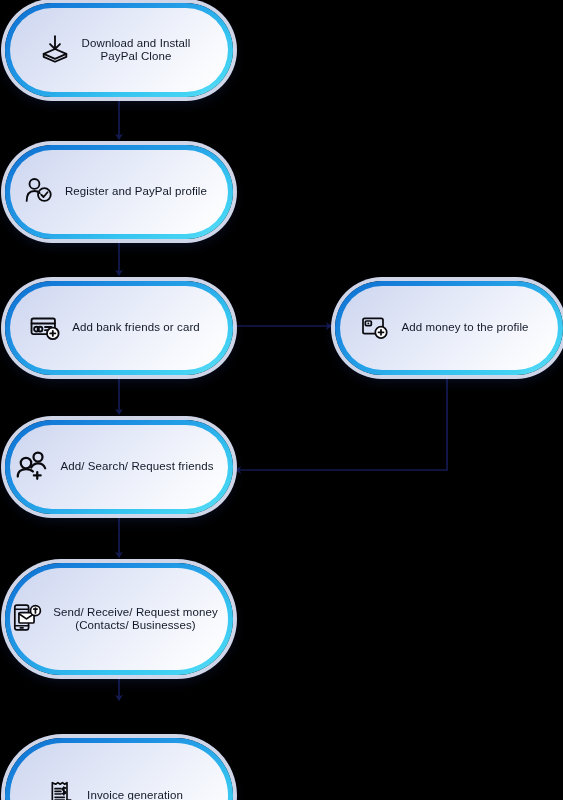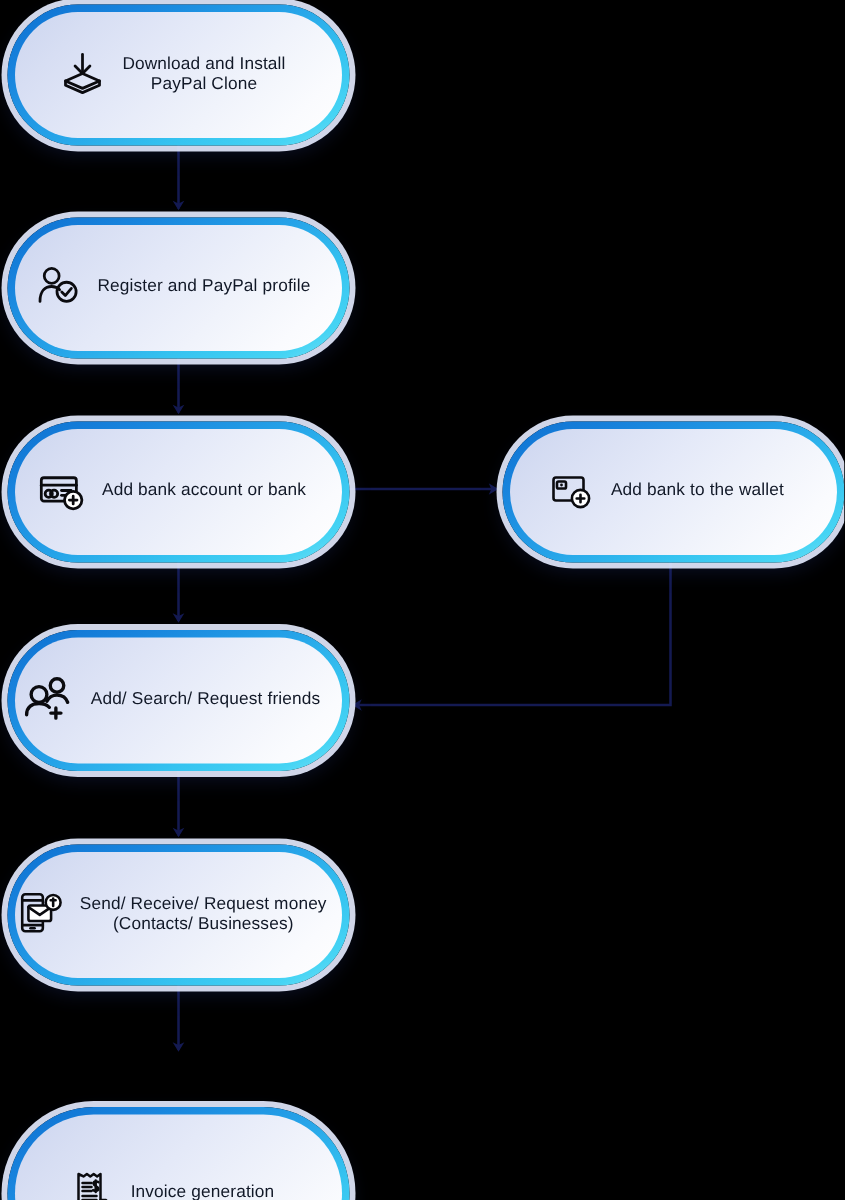--- a/index.html
+++ b/index.html
@@ -140,55 +140,55 @@
           <rect x="5" y="12" width="33" height="22" rx="2.5"></rect>
           <path d="M5 19 L38 19"></path>
           <path d="M24 24 L33 24"></path>
           <path d="M24 28.5 L29 28.5"></path>
           <circle cx="12" cy="27" r="3.4"></circle>
           <circle cx="17" cy="27" r="3.4"></circle>
           <circle cx="35" cy="33" r="8.2" fill="#ffffff"></circle>
           <path d="M35 29.4 L35 36.6 M31.4 33 L38.6 33"></path>
         </svg>
       </span>
-      <div class="node-label">Add bank account or bank</div>
+      <div class="node-label">Add bank friends or card</div>
     </div>
   </div>
 
   <div class="node" id="node-add-money" style="left: 335px; top: 281px; width: 228px; height: 94px;">
     <div class="node-inner">
       <span class="node-icon">
         <svg width="32" height="32" viewBox="0 0 48 48" fill="none" stroke="#0b0b0f" stroke-width="2.6" stroke-linecap="round" stroke-linejoin="round">
           <rect x="6" y="11" width="30" height="23" rx="2.5"></rect>
           <rect x="9.5" y="15" width="9" height="7" rx="1.6"></rect>
           <circle cx="14" cy="18.5" r="1.4" fill="#0b0b0f" stroke="none"></circle>
           <circle cx="33" cy="32" r="8.6" fill="#ffffff"></circle>
           <path d="M33 28.2 L33 35.8 M29.2 32 L36.8 32"></path>
         </svg>
       </span>
-      <div class="node-label">Add bank to the wallet</div>
+      <div class="node-label">Add money to the profile</div>
     </div>
   </div>
 
   <div class="node" id="node-friends" style="left: 5px; top: 420px; width: 228px; height: 94px;">
     <div class="node-inner">
       <span class="node-icon">
         <svg width="36" height="36" viewBox="0 0 48 48" fill="none" stroke="#0b0b0f" stroke-width="3.0" stroke-linecap="round" stroke-linejoin="round">
           <circle cx="32" cy="12" r="6"></circle>
           <path d="M23 26 C25 22 28 20.5 32 20.5 C36.5 20.5 40 22.5 41.5 27"></path>
           <circle cx="16" cy="20" r="7"></circle>
           <path d="M5 38 C5 31 10 28 16 28 C20 28 23 29.2 25.2 31.4"></path>
           <path d="M31 32 L31 41 M26.5 36.5 L35.5 36.5"></path>
         </svg>
       </span>
       <div class="node-label">Add/ Search/ Request friends</div>
     </div>
   </div>
 
-  <div class="node" id="node-send-money" style="left: 5px; top: 563px; width: 228px; height: 94px;">
+  <div class="node" id="node-send-money" style="left: 5px; top: 563px; width: 228px; height: 112px;">
     <div class="node-inner">
       <span class="node-icon">
         <svg width="33" height="33" viewBox="0 0 48 48" fill="none" stroke="#0b0b0f" stroke-width="2.5" stroke-linecap="round" stroke-linejoin="round">
           <rect x="7" y="6" width="20" height="36" rx="3"></rect>
           <path d="M7 12 L27 12 M7 36 L27 36"></path>
           <path d="M15 39 L19 39"></path>
           <rect x="13" y="17" width="22" height="15" rx="2" fill="#ffffff"></rect>
           <path d="M13 18.5 L24 26 L35 18.5"></path>
           <circle cx="37" cy="14" r="7.2" fill="#ffffff"></circle>
           <path d="M37 10.2 L37 17.4 M34.6 11.8 L39.4 11.8"></path>

